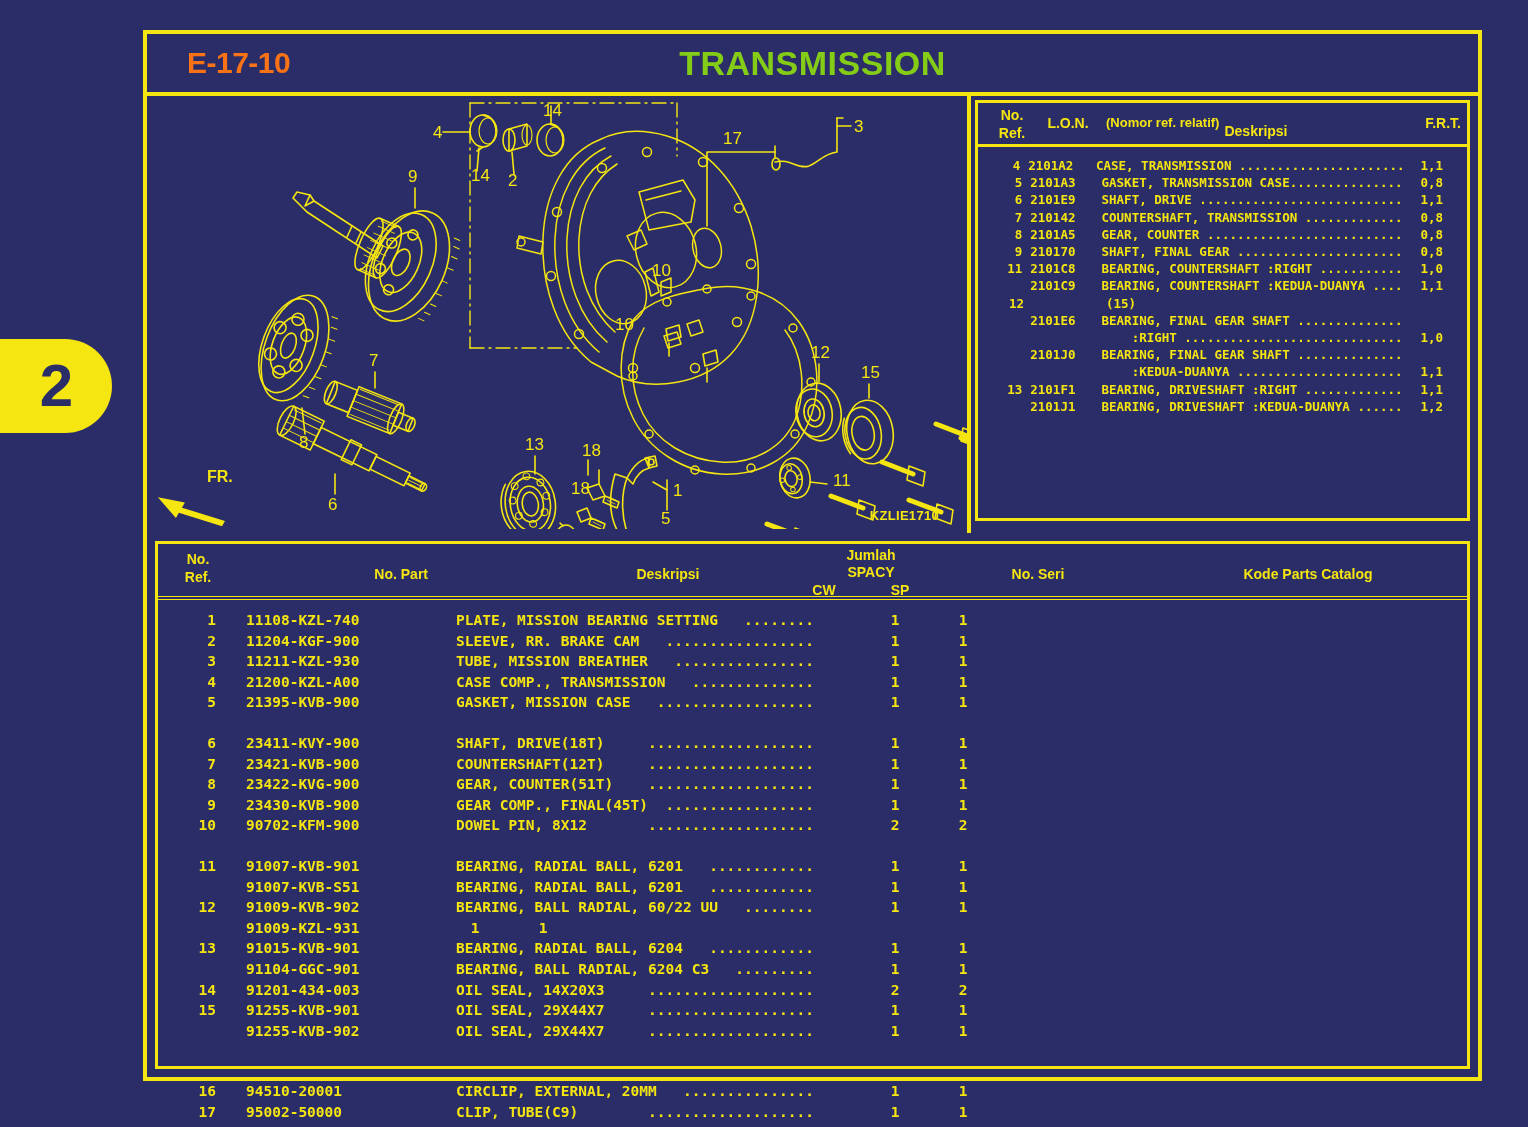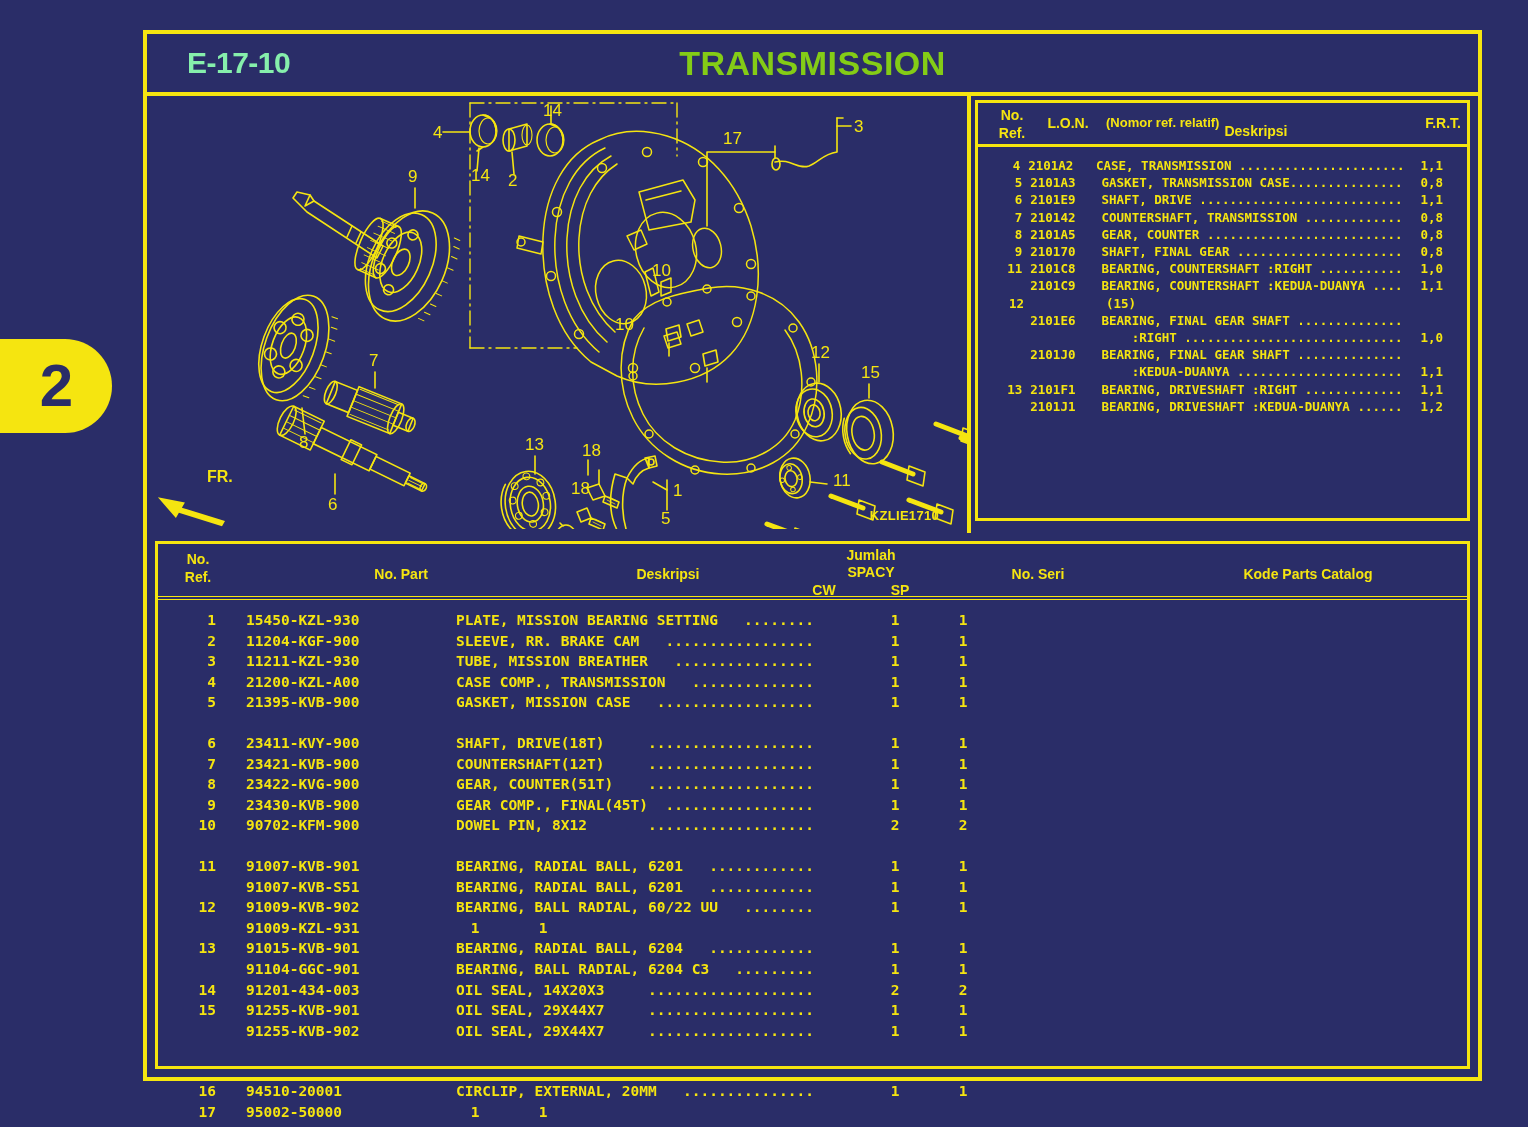--- a/index.html
+++ b/index.html
@@ -53,21 +53,21 @@
     position: absolute;
     left: 0; top: 0;
     width: 100%;
     height: 62px;
     border-bottom: 4px solid #f5e510;
     box-sizing: border-box;
     display: flex;
     align-items: center;
   }
   #section-code {
-    color: #86efac;
+    color: #f97316;
     font-size: 30px;
     font-weight: bold;
     margin-left: 40px;
     letter-spacing: -0.5px;
   }
   #page-title {
     position: absolute;
     left: 0; right: 0;
     text-align: center;
     color: #84cc16;
@@ -584,21 +584,21 @@
       <div class="ph ph-part">No. Part</div>
       <div class="ph ph-desc">Deskripsi</div>
       <div class="ph ph-jum">Jumlah</div>
       <div class="ph ph-spacy">SPACY</div>
       <div class="ph ph-cw">CW</div>
       <div class="ph ph-sp">SP</div>
       <div class="ph ph-seri">No. Seri</div>
       <div class="ph ph-kode">Kode Parts Catalog</div>
     </div>
     <div id="parts-body">
-        <div class="part-row"><span class="p-no">1</span><span class="p-part">15450-KZL-930</span><span class="p-desc">PLATE, MISSION BEARING SETTING   ........</span><span class="p-cw">1</span><span class="p-sp">1</span><span class="p-seri"></span><span class="p-kode"></span></div>
+        <div class="part-row"><span class="p-no">1</span><span class="p-part">11108-KZL-740</span><span class="p-desc">PLATE, MISSION BEARING SETTING   ........</span><span class="p-cw">1</span><span class="p-sp">1</span><span class="p-seri"></span><span class="p-kode"></span></div>
         <div class="part-row"><span class="p-no">2</span><span class="p-part">11204-KGF-900</span><span class="p-desc">SLEEVE, RR. BRAKE CAM   .................</span><span class="p-cw">1</span><span class="p-sp">1</span><span class="p-seri"></span><span class="p-kode"></span></div>
         <div class="part-row"><span class="p-no">3</span><span class="p-part">11211-KZL-930</span><span class="p-desc">TUBE, MISSION BREATHER   ................</span><span class="p-cw">1</span><span class="p-sp">1</span><span class="p-seri"></span><span class="p-kode"></span></div>
         <div class="part-row"><span class="p-no">4</span><span class="p-part">21200-KZL-A00</span><span class="p-desc">CASE COMP., TRANSMISSION   ..............</span><span class="p-cw">1</span><span class="p-sp">1</span><span class="p-seri"></span><span class="p-kode"></span></div>
         <div class="part-row"><span class="p-no">5</span><span class="p-part">21395-KVB-900</span><span class="p-desc">GASKET, MISSION CASE   ..................</span><span class="p-cw">1</span><span class="p-sp">1</span><span class="p-seri"></span><span class="p-kode"></span></div>
         <div class="part-row gap"></div>
         <div class="part-row"><span class="p-no">6</span><span class="p-part">23411-KVY-900</span><span class="p-desc">SHAFT, DRIVE(18T)     ...................</span><span class="p-cw">1</span><span class="p-sp">1</span><span class="p-seri"></span><span class="p-kode"></span></div>
         <div class="part-row"><span class="p-no">7</span><span class="p-part">23421-KVB-900</span><span class="p-desc">COUNTERSHAFT(12T)     ...................</span><span class="p-cw">1</span><span class="p-sp">1</span><span class="p-seri"></span><span class="p-kode"></span></div>
         <div class="part-row"><span class="p-no">8</span><span class="p-part">23422-KVG-900</span><span class="p-desc">GEAR, COUNTER(51T)    ...................</span><span class="p-cw">1</span><span class="p-sp">1</span><span class="p-seri"></span><span class="p-kode"></span></div>
         <div class="part-row"><span class="p-no">9</span><span class="p-part">23430-KVB-900</span><span class="p-desc">GEAR COMP., FINAL(45T)  .................</span><span class="p-cw">1</span><span class="p-sp">1</span><span class="p-seri"></span><span class="p-kode"></span></div>
         <div class="part-row"><span class="p-no">10</span><span class="p-part">90702-KFM-900</span><span class="p-desc">DOWEL PIN, 8X12       ...................</span><span class="p-cw">2</span><span class="p-sp">2</span><span class="p-seri"></span><span class="p-kode"></span></div>
@@ -608,17 +608,17 @@
         <div class="part-row"><span class="p-no">12</span><span class="p-part">91009-KVB-902</span><span class="p-desc">BEARING, BALL RADIAL, 60/22 UU   ........</span><span class="p-cw">1</span><span class="p-sp">1</span><span class="p-seri"></span><span class="p-kode"></span></div>
         <div class="part-row"><span class="p-no"></span><span class="p-part">91009-KZL-931</span><span class="p-cw">1</span><span class="p-sp">1</span><span class="p-seri"></span><span class="p-kode"></span></div>
         <div class="part-row"><span class="p-no">13</span><span class="p-part">91015-KVB-901</span><span class="p-desc">BEARING, RADIAL BALL, 6204   ............</span><span class="p-cw">1</span><span class="p-sp">1</span><span class="p-seri"></span><span class="p-kode"></span></div>
         <div class="part-row"><span class="p-no"></span><span class="p-part">91104-GGC-901</span><span class="p-desc">BEARING, BALL RADIAL, 6204 C3   .........</span><span class="p-cw">1</span><span class="p-sp">1</span><span class="p-seri"></span><span class="p-kode"></span></div>
         <div class="part-row"><span class="p-no">14</span><span class="p-part">91201-434-003</span><span class="p-desc">OIL SEAL, 14X20X3     ...................</span><span class="p-cw">2</span><span class="p-sp">2</span><span class="p-seri"></span><span class="p-kode"></span></div>
         <div class="part-row"><span class="p-no">15</span><span class="p-part">91255-KVB-901</span><span class="p-desc">OIL SEAL, 29X44X7     ...................</span><span class="p-cw">1</span><span class="p-sp">1</span><span class="p-seri"></span><span class="p-kode"></span></div>
         <div class="part-row"><span class="p-no"></span><span class="p-part">91255-KVB-902</span><span class="p-desc">OIL SEAL, 29X44X7     ...................</span><span class="p-cw">1</span><span class="p-sp">1</span><span class="p-seri"></span><span class="p-kode"></span></div>
         <div class="part-row gap"></div>
         <div class="part-row gap"></div>
         <div class="part-row"><span class="p-no">16</span><span class="p-part">94510-20001</span><span class="p-desc">CIRCLIP, EXTERNAL, 20MM   ...............</span><span class="p-cw">1</span><span class="p-sp">1</span><span class="p-seri"></span><span class="p-kode"></span></div>
-        <div class="part-row"><span class="p-no">17</span><span class="p-part">95002-50000</span><span class="p-cw">1</span><span class="p-sp">1</span><span class="p-seri"></span><span class="p-kode"></span></div>
+        <div class="part-row"><span class="p-no">17</span><span class="p-part">95002-50000</span><span class="p-desc">CLIP, TUBE(C9)        ...................</span><span class="p-cw">1</span><span class="p-sp">1</span><span class="p-seri"></span><span class="p-kode"></span></div>
         <div class="part-row"><span class="p-no">18</span><span class="p-part">95701-06014-00</span><span class="p-desc">BOLT, FLANGE, 6X14      .................</span><span class="p-cw">2</span><span class="p-sp">2</span><span class="p-seri"></span><span class="p-kode"></span></div>
       </div>
   </div>
 </div>
 
 </body></html>

